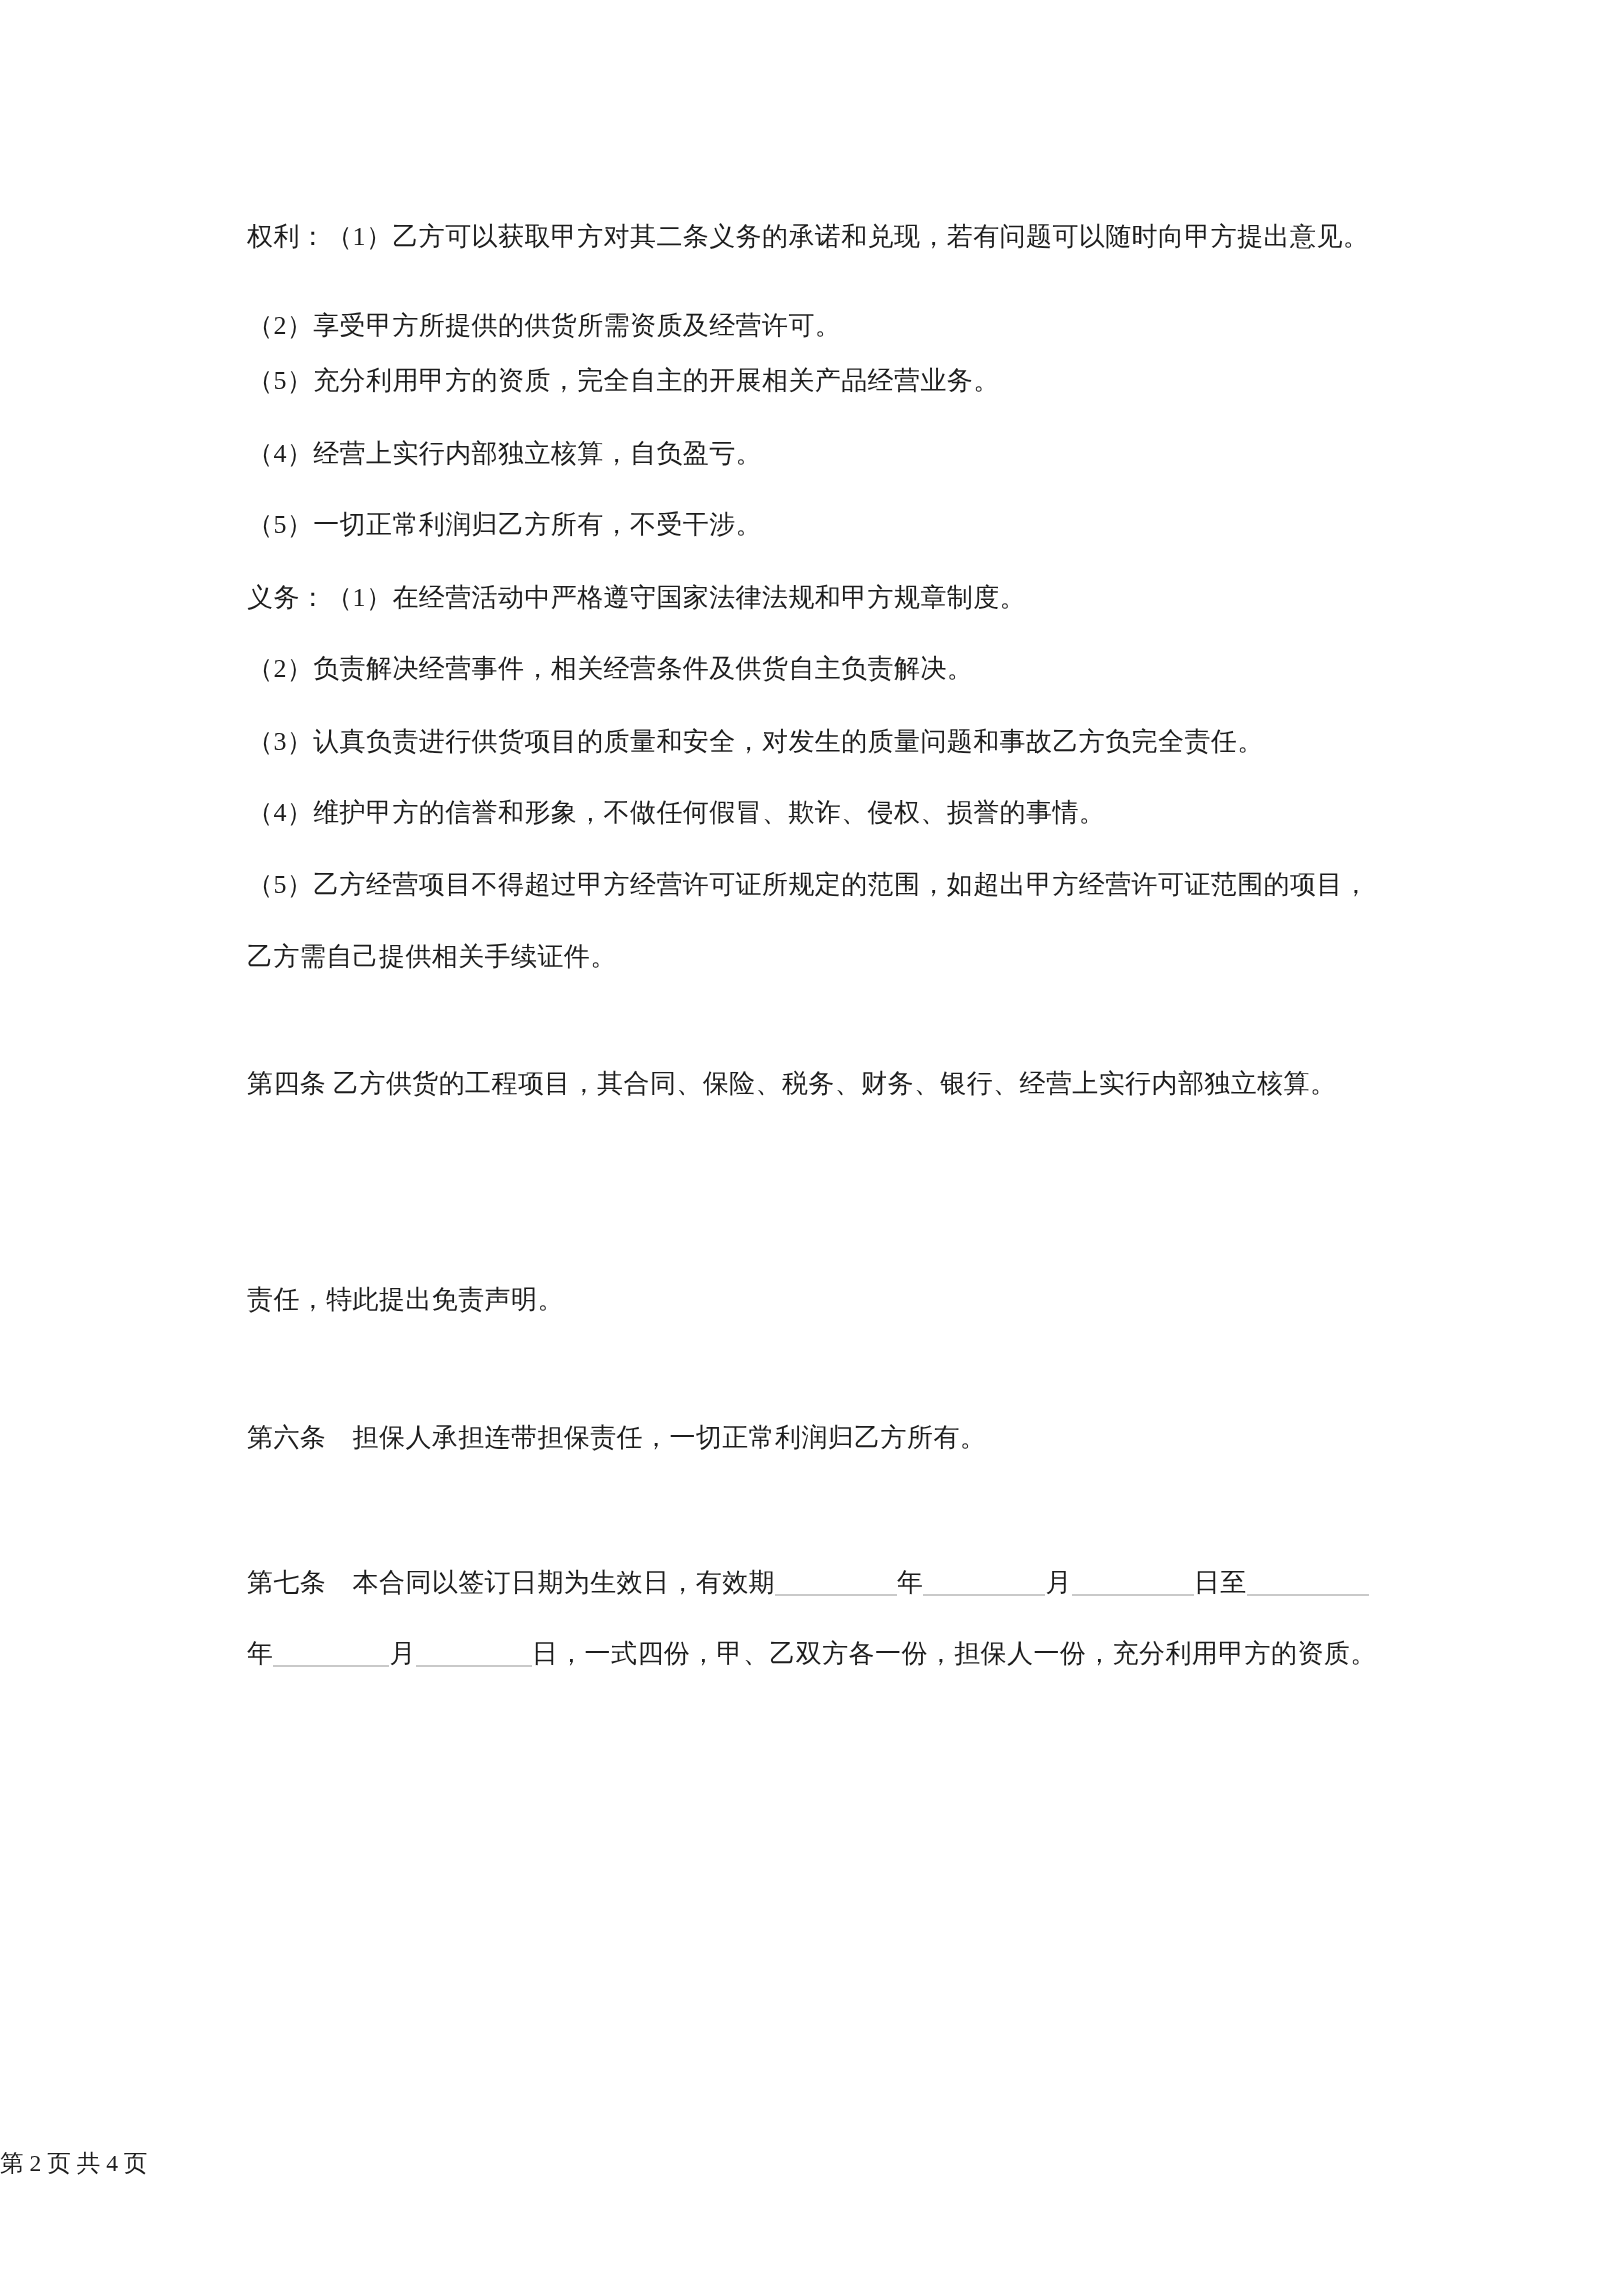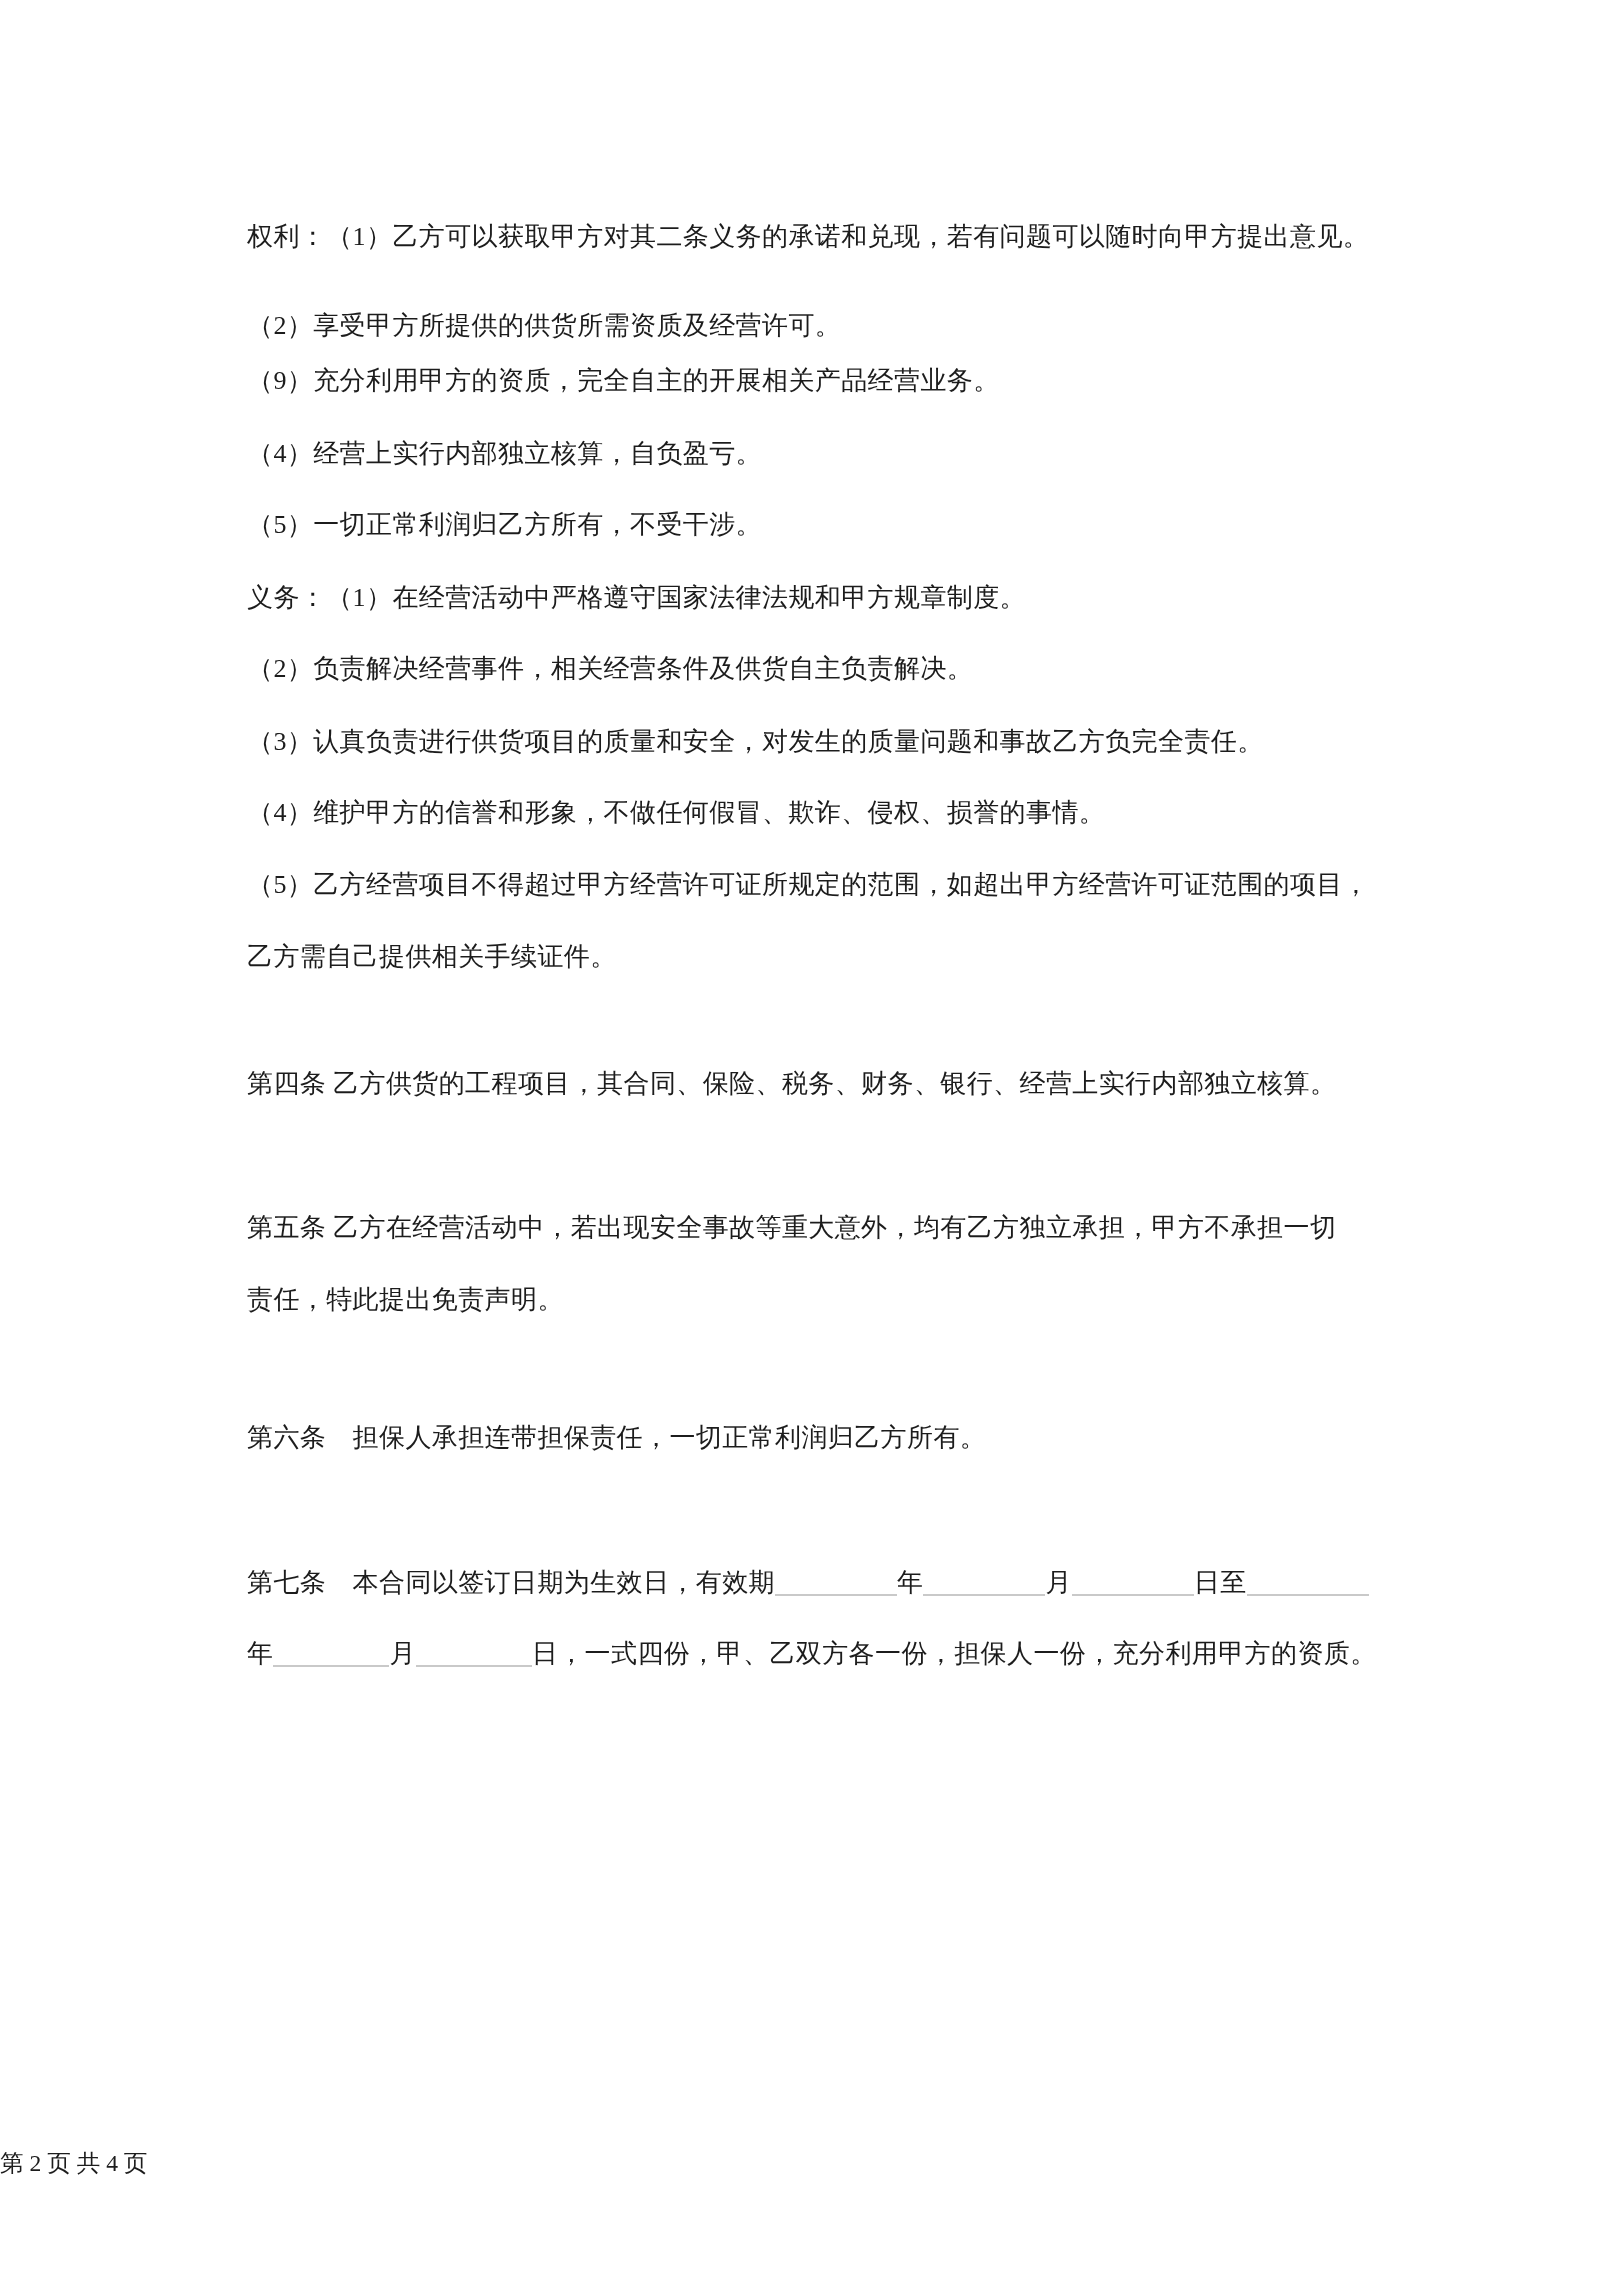--- a/index.html
+++ b/index.html
@@ -43,32 +43,31 @@
     white-space: nowrap;
   }
 </style>
 </head>
 <body>
 
 <div class="page" style="color: rgb(28, 28, 28);">
 
   <div class="line" style="top:176px">权利：（1）乙方可以获取甲方对其二条义务的承诺和兑现，若有问题可以随时向甲方提出意见。</div>
   <div class="line" style="top:265px">（2）享受甲方所提供的供货所需资质及经营许可。</div>
-  <div class="line" style="top:320px">（9）充分利用甲方的资质，完全自主的开展相关产品经营业务。</div>
+  <div class="line" style="top:320px">（5）充分利用甲方的资质，完全自主的开展相关产品经营业务。</div>
   <div class="line" style="top:393px">（4）经营上实行内部独立核算，自负盈亏。</div>
   <div class="line" style="top:464px">（5）一切正常利润归乙方所有，不受干涉。</div>
   <div class="line" style="top:537px">义务：（1）在经营活动中严格遵守国家法律法规和甲方规章制度。</div>
   <div class="line" style="top:608px">（2）负责解决经营事件，相关经营条件及供货自主负责解决。</div>
   <div class="line" style="top:681px">（3）认真负责进行供货项目的质量和安全，对发生的质量问题和事故乙方负完全责任。</div>
   <div class="line" style="top:752px">（4）维护甲方的信誉和形象，不做任何假冒、欺诈、侵权、损誉的事情。</div>
   <div class="line" style="top:824px">（5）乙方经营项目不得超过甲方经营许可证所规定的范围，如超出甲方经营许可证范围的项目，</div>
   <div class="line" style="top:896px">乙方需自己提供相关手续证件。</div>
 
   <div class="line" style="top:1023px">第四条  乙方供货的工程项目，其合同、保险、税务、财务、银行、经营上实行内部独立核算。</div>
-  <div class="line" style="top:1167px">第五条  乙方在经营活动中，若出现安全事故等重大意外，均有乙方独立承担，甲方不承担一切</div>
   <div class="line" style="top:1239px">责任，特此提出免责声明。</div>
   <div class="line" style="top:1377px">第六条　担保人承担连带担保责任，一切正常利润归乙方所有。</div>
 
   <div class="line" style="top:1522px">
     <span>第七条　本合同以签订日期为生效日，有效期</span><span class="blank w140" style="border-bottom-color: rgb(201, 201, 201);"></span><span>年</span><span class="blank w140" style="border-bottom-color: rgb(201, 201, 201);"></span><span>月</span><span class="blank w140" style="border-bottom-color: rgb(201, 201, 201);"></span><span>日至</span><span class="blank w140" style="border-bottom-color: rgb(201, 201, 201);"></span>
   </div>
 
   <div class="line" style="top:1593px">
     <span>年</span><span class="blank w133" style="border-bottom-color: rgb(201, 201, 201);"></span><span>月</span><span class="blank w133" style="border-bottom-color: rgb(201, 201, 201);"></span><span>日，一式四份，甲、乙双方各一份，担保人一份，充分利用甲方的资质。</span>
   </div>

